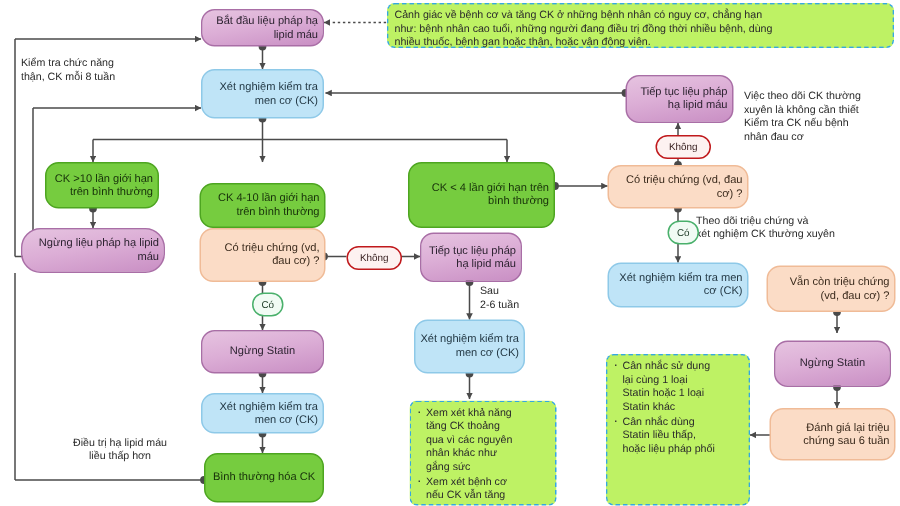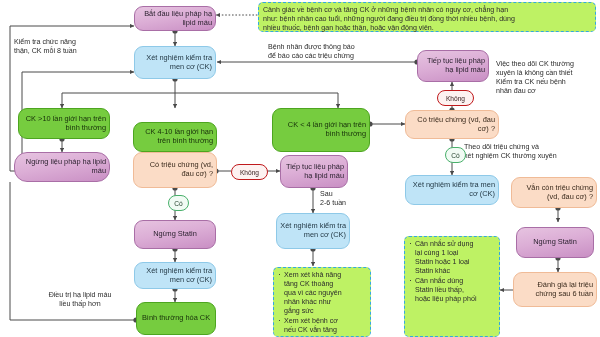--- a/index.html
+++ b/index.html
@@ -181,21 +181,21 @@
       <line x1="313" y1="249" x2="313" y2="266" marker-end="url(#ar)"></line>
     </g>
   </svg>
 
   <div class="node n-purple" style="left:134px;top:6px;width:82px;height:25px;">Bắt đầu liệu pháp
 hạ lipid máu</div>
 
   <div class="node n-blue" style="left:134px;top:46px;width:82px;height:33px;">Xét nghiệm kiểm tra
 men cơ (CK)</div>
 
-  <div class="node n-green" style="left:18px;top:108px;width:92px;height:31px;">CK &gt;10 lần giới hạn
+  <div class="node n-green" style="left:30px;top:108px;width:76px;height:31px;">CK &gt;10 lần giới hạn
 trên bình thường</div>
 
   <div class="node n-green" style="left:133px;top:122px;width:84px;height:30px;">CK 4-10 lần giới
 hạn trên bình
 thường</div>
 
   <div class="node n-green" style="left:272px;top:108px;width:98px;height:44px;">CK &lt; 4 lần giới hạn
 trên bình thường</div>
 
   <div class="node n-purple" style="left:14px;top:152px;width:96px;height:30px;border-radius:13px;">Ngừng liệu pháp hạ
@@ -245,22 +245,20 @@
 
   <div class="dashbox" style="left:258px;top:2px;width:338px;height:30px;">
     <p>Cảnh giác về bệnh cơ và tăng CK ở những bệnh nhân có nguy cơ, chẳng hạn
 như: bệnh nhân cao tuổi, những người đang điều trị đồng thời nhiều bệnh, dùng
 nhiều thuốc, bệnh gan hoặc thận, hoặc vận động viên.</p>
   </div>
 
   <div class="note" style="left:14px;top:38px;width:130px;">Kiểm tra chức năng
 thận, CK mỗi 8 tuần</div>
 
-  <div class="note" style="left:268px;top:43px;width:140px;">Bệnh nhân được thông báo
-để báo cáo các triệu chứng</div>
 
   <div class="note" style="left:496px;top:60px;width:104px;">Việc theo dõi CK thường
 xuyên là không cần thiết
 Kiểm tra CK nếu bệnh
 nhân đau cơ</div>
 
   <div class="note" style="left:464px;top:143px;width:134px;">Theo dõi triệu chứng và
 xét nghiệm CK thường xuyên</div>
 
   <div class="note" style="left:320px;top:190px;width:42px;">Sau

